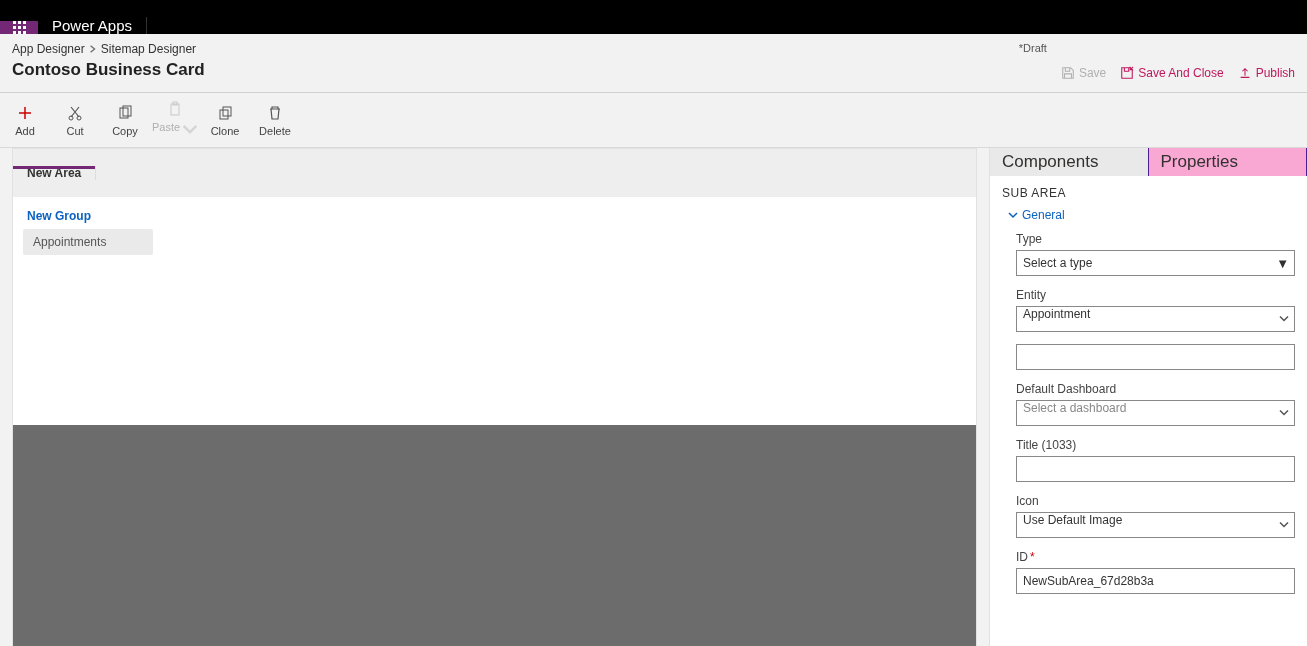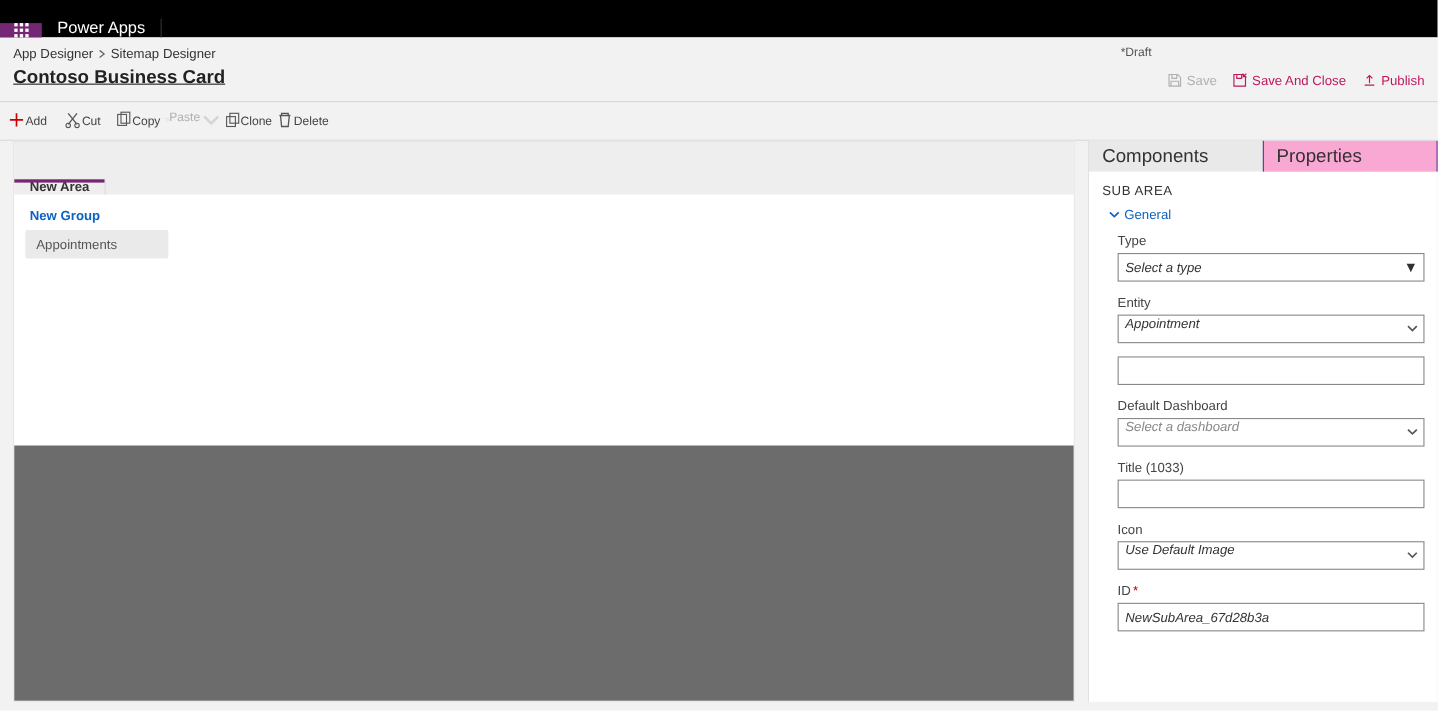--- a/index.html
+++ b/index.html
@@ -10,61 +10,61 @@
 .waffle { width: 38px; background: #742774; display: flex; align-items: center; justify-content: center; }
 .waffle-grid { display: grid; grid-template-columns: repeat(3, 3px); grid-template-rows: repeat(3, 3px); gap: 2px; }
 .waffle-grid span { background: #fff; width: 3px; height: 3px; }
 .app-name { padding: 0 14px; display: flex; align-items: center; font-size: 15px; border-right: 1px solid #333;}
 
 
 .header { background: #f2f2f2; padding: 8px 12px 12px 12px; display: flex; justify-content: space-between; border-bottom: 1px solid #d0d0d0; }
 .header-left { }
 .breadcrumbs { font-size: 12px; color: #333; display: flex; align-items: center; gap: 4px; }
 .breadcrumbs .sep { color: #666; }
-.page-title { font-size: 17px; font-weight: 600; margin-top: 4px; color: #222; text-decoration: underline;}
+.page-title { font-size: 17px; font-weight: 600; margin-top: 4px; color: #222;}
 .header-right { display: flex; align-items: flex-end; gap: 14px; font-size: 12px; }
 .draft { font-size: 11px; color: #555; align-self: flex-start; }
 .hdr-btn { display: flex; align-items: center; gap: 4px; cursor: pointer; color: #be185d; }
 .hdr-btn.disabled { color: #b0b0b0; cursor: default; }
 .hdr-btn svg { width: 14px; height: 14px; }
 
 
 .toolbar { background: #f2f2f2; padding: 4px 0 0 0; display: flex; border-bottom: 1px solid #d9d9d9;}
-.tool { width: 50px; display: flex; align-items: center; justify-content: center; padding: 4px 0 6px 0; cursor: pointer; font-size: 11px; color: #444; }
+.tool { width: 50px; display: flex; flex-direction: column; align-items: center; justify-content: center; padding: 4px 0 6px 0; cursor: pointer; font-size: 11px; color: #444; }
 .tool.disabled { color: #b0b0b0; cursor: default; }
 .tool svg { width: 16px; height: 16px; margin-bottom: 4px; }
 .tool.disabled svg { opacity: 0.4; }
 .tool-caret { margin-left: 2px; }
 
 
 .main { display: flex; align-items: stretch; height: calc(646px - 34px - 57px - 45px); }
 .canvas-wrap { flex: 1; padding: 0 0 0 12px; display: flex; flex-direction: column;}
 .canvas { background: #fff; border: 1px solid #e1e1e1; display: flex; flex-direction: column; height: 100%; }
-.area-tabs { background: #eee; display: flex; height: 48px; align-items: flex-end; }
+.area-tabs { background: #eee; display: flex; height: 48px; align-items: center; }
 .area-tab { padding: 0 14px; display: flex; align-items: center; font-size: 12px; font-weight: 600; color: #333; border-right: 1px solid #ddd; position: relative;}
 .area-tab.active::after { content:''; position:absolute; left:0; right:0; top:0; height:3px; background:#742774; }
 .canvas-body { padding: 12px 10px; background:#fff; height: 228px; }
 .group { margin-bottom: 8px; }
 .group-label { color: #0b62c1; font-size: 12px; font-weight: 600; margin-bottom: 6px; padding-left: 4px;}
 .subarea-item { background: #eaeaea; padding: 6px 10px; font-size: 12px; color: #555; width: 130px; border-radius: 2px; }
 .canvas-foot { flex: 1; background: #6c6c6c; }
 
 
 .rightpanel { width: 318px; background: #fff; display: flex; flex-direction: column; border-left: 1px solid #e1e1e1; margin-left: 12px;}
 .rp-tabs { display: flex; height: 28px; background: #e9e9e9; }
 .rp-tab { flex: 1; display: flex; align-items: center; padding: 0 12px; font-size: 17px; cursor: pointer; border-right: 1px solid #4c1d95; text-align: right;}
 .rp-tab.active { background: #f9a8d4; font-weight: 400; }
 .rp-body { padding: 6px 12px 12px 12px; overflow-y: auto; flex: 1; }
 .rp-section-title { font-size: 12px; font-weight: 400; color: #333; margin: 4px 0 8px 0; letter-spacing: 0.5px;}
 .rp-collapse { color: #0b62c1; font-size: 12px; display: flex; align-items: center; gap: 4px; margin: 4px 0 10px 6px; cursor:pointer;}
 .rp-collapse svg { width: 10px; height: 10px; }
 .field { margin-bottom: 12px; padding-left: 14px; }
 .field-label { font-size: 12px; color: #444; margin-bottom: 4px; display:block;}
 .req { color: #c00; margin-left: 2px; }
-.control { width: 100%; height: 26px; border: 1px solid #8a8886; background: #fff; padding: 0 6px; font-size: 12px; color: #333; font-style: italic; }
+.control { width: 100%; height: 26px; border: 1px solid #8a8886; background: #fff; padding: 0 6px; font-size: 12px; color: #333; }
 .control.placeholder { color: #888; }
 .select-wrap { position: relative; }
 .select-wrap .caret { position: absolute; right: 6px; top: 50%; transform: translateY(-50%); pointer-events: none; }
 .select-wrap .caret svg { width: 10px; height: 10px; }
 .native-select { appearance: none; -webkit-appearance:none; padding-right: 20px; }
 </style>
 </head>
 <body>
 
 <div class="topbar">

